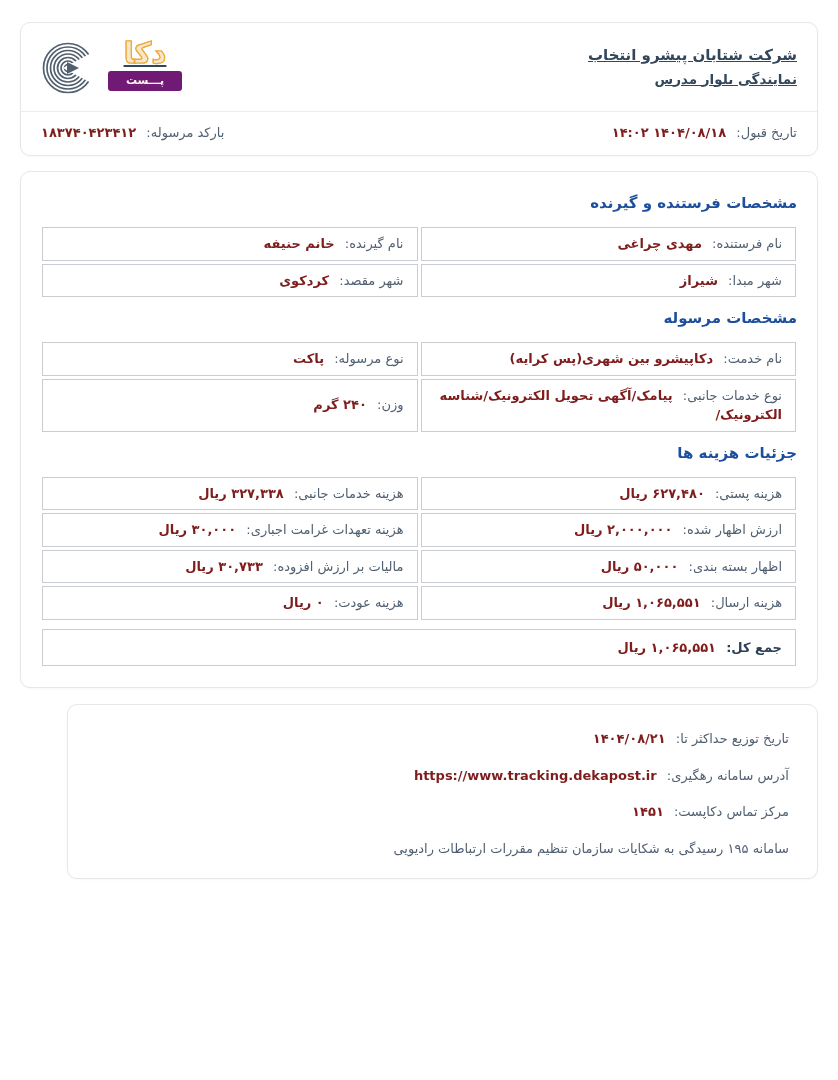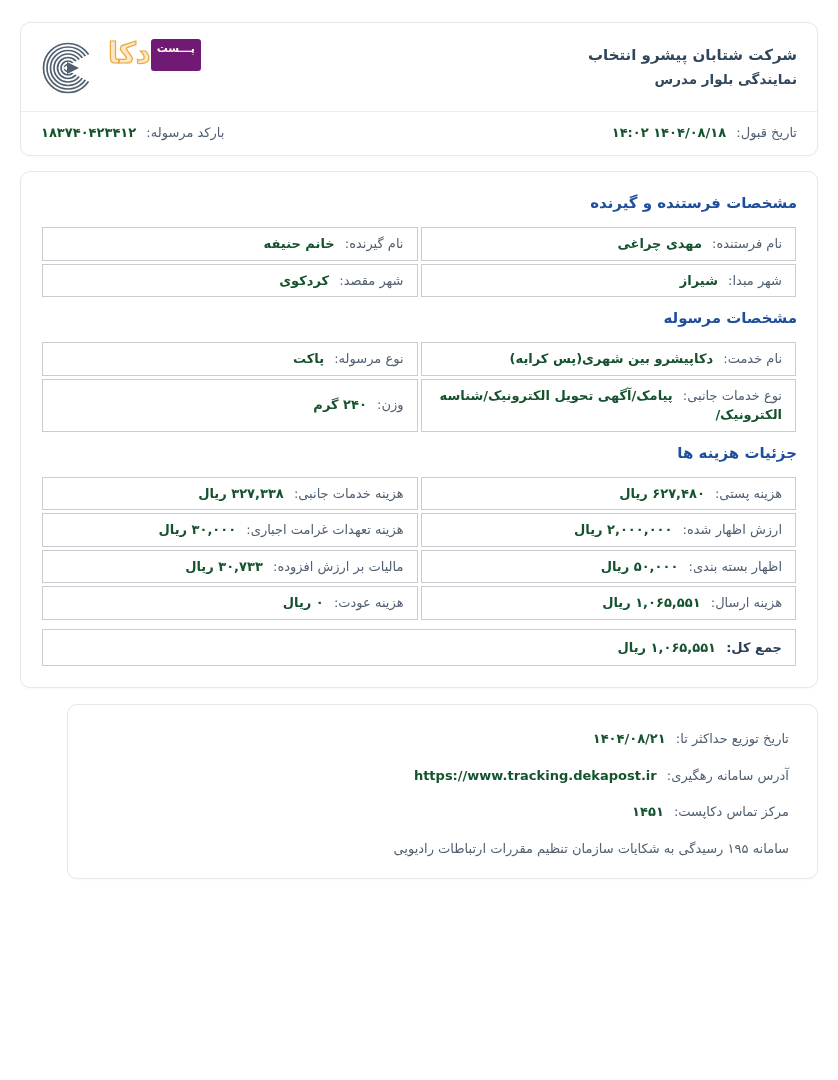--- a/index.html
+++ b/index.html
@@ -20,47 +20,47 @@
     box-shadow: 0 1px 2px rgba(0,0,0,0.03);
   }
 
   
   .header-card { margin-bottom: 15px; }
   .header-top {
     display: flex; justify-content: space-between; align-items: flex-start;
     padding: 16px 20px 10px;
     min-height: 80px;
   }
-  .company { text-align: right; padding-top: 4px; }
+  .company { text-align: right; padding-top: 4px; text-decoration: underline; }
   .company-name { font-size: 15px; font-weight: bold; color: #32465c; line-height: 1.7; }
   .branch-name  { font-size: 13.5px; font-weight: bold; color: #32465c; line-height: 1.6; }
 
   .logo { display: flex; align-items: flex-start; gap: 9px; direction: ltr; }
-  .logo-text { width: 74px; text-align: center; display: flex; flex-direction: row; align-items: stretch; }
+  .logo-text { width: 74px; text-align: center; display: flex; flex-direction: column; align-items: stretch; text-decoration: underline; }
   .logo-word {
     font-size: 29px; font-weight: bold; line-height: 1;
     color: #f8e7c8; -webkit-text-stroke: 1.2px #eca93e;
     text-shadow: 0 0 1px #eca93e;
     margin-bottom: 3px;
   }
   .logo-post {
     background: #701a75; color: #fdf6ea;
     font-size: 11px; font-weight: bold;
     border-radius: 3px; padding: 4px 6px 5px;
     line-height: 1;
   }
   .header-divider { border: none; border-top: 1px solid #ececee; height: 0; }
   .header-bottom {
     display: flex; justify-content: space-between; align-items: center;
     padding: 13px 20px 15px;
     font-size: 13px;
   }
 
   .pair .lbl { color: #50607200; color: #506072; font-weight: normal; }
-  .pair .val { color: #14532d; font-weight: bold; margin-right: 6px; }
+  .pair .val { color: #7f1d1d; font-weight: bold; margin-right: 6px; }
 
   
   .details-card { padding: 13px 18px 18px; margin-bottom: 16px; }
   .section-title {
     font-size: 15px; font-weight: bold; color: #1e4f9d;
     margin: 8px 2px 10px; line-height: 1.4;
   }
   table.grid { width: 100%; border-collapse: separate; border-spacing: 3px; table-layout: fixed; }
   table.grid td {
     border: 1px solid #c9cdd2;

